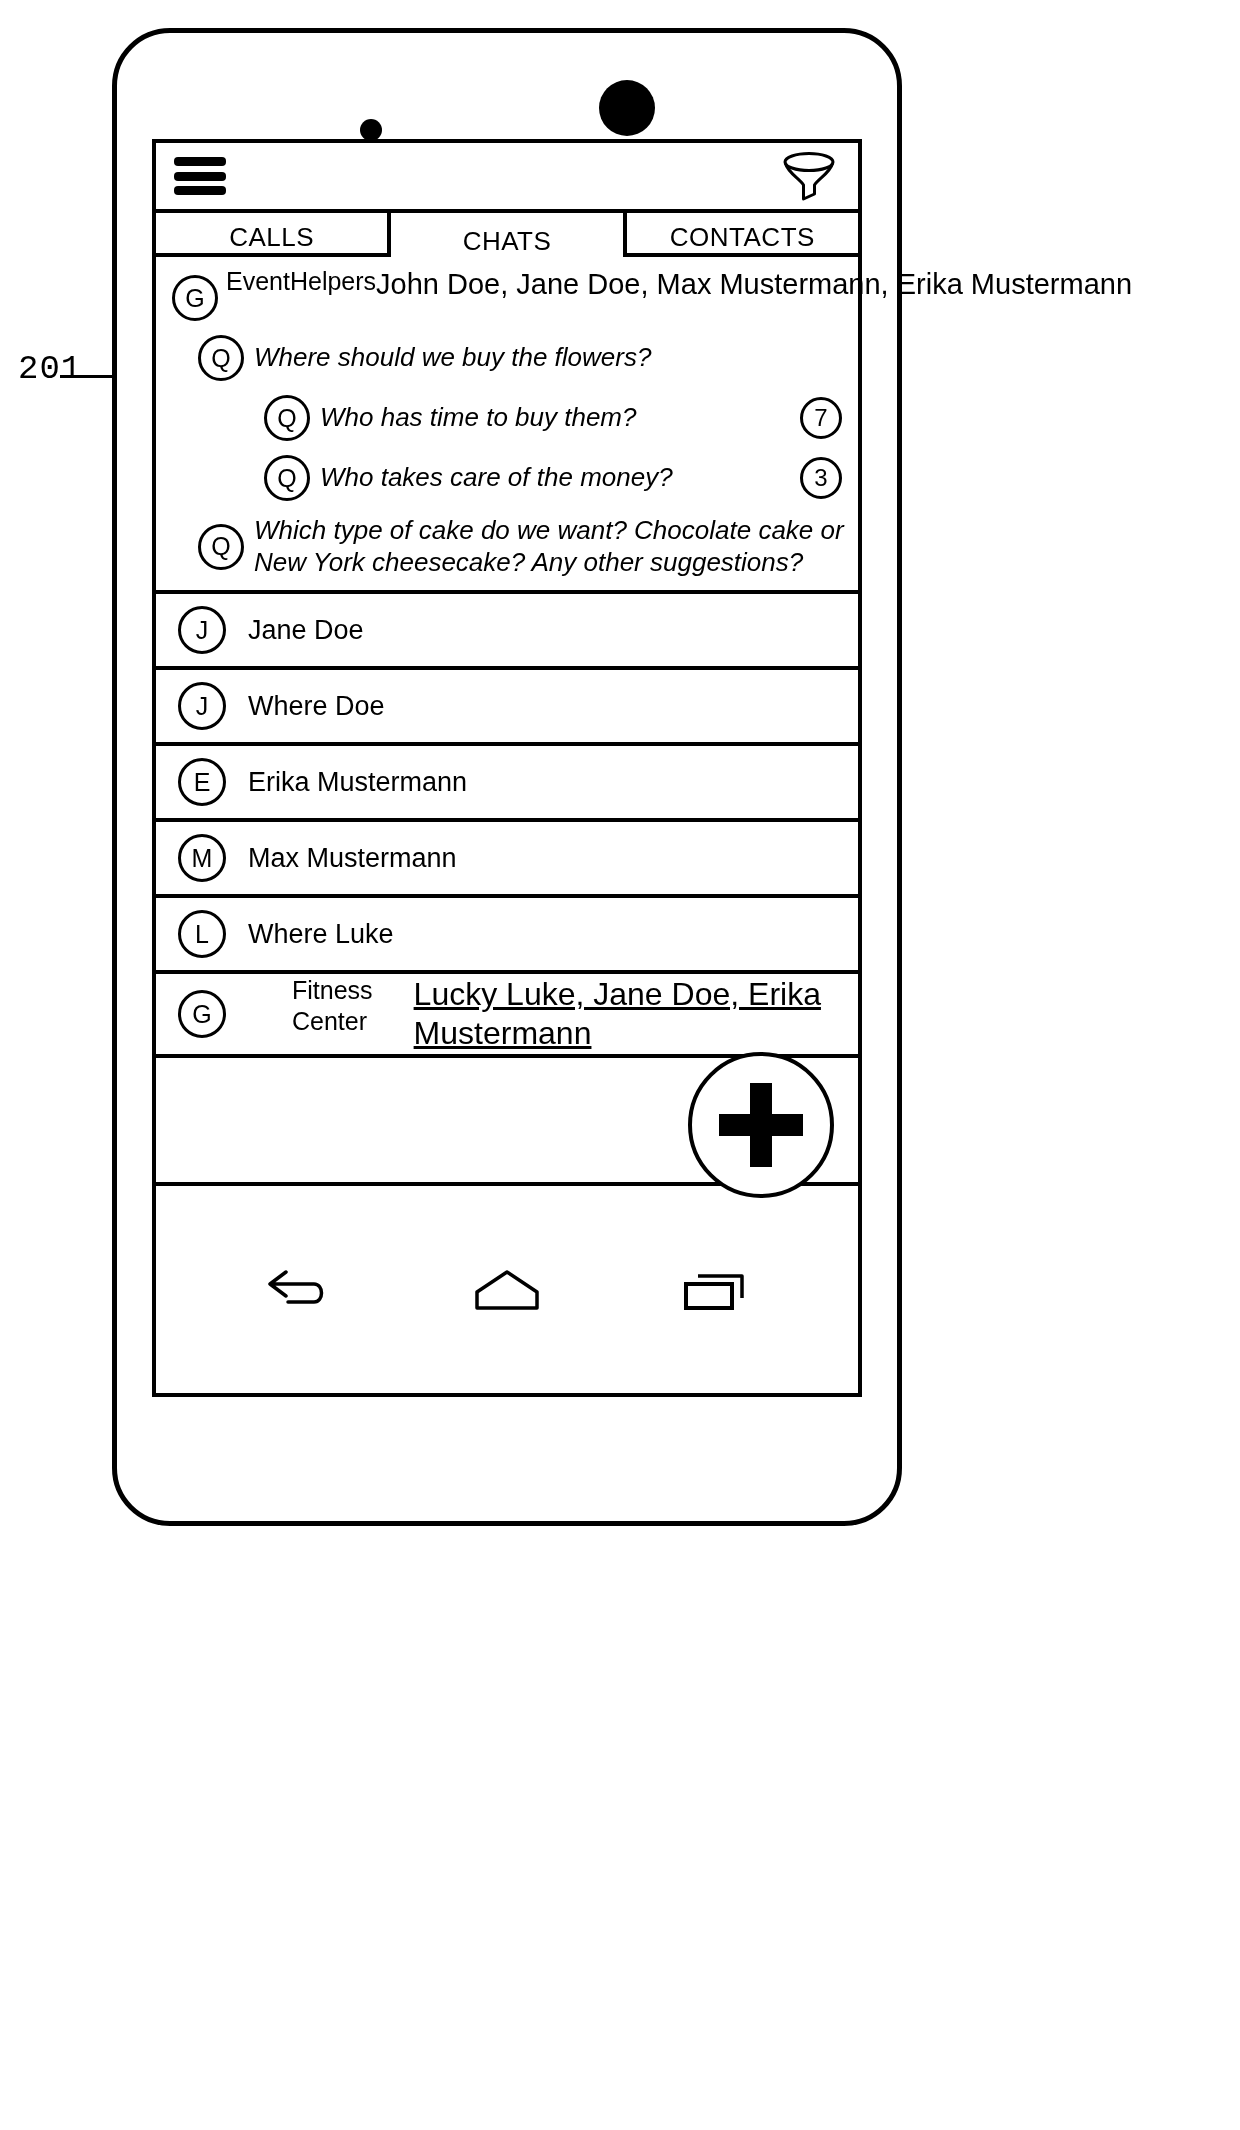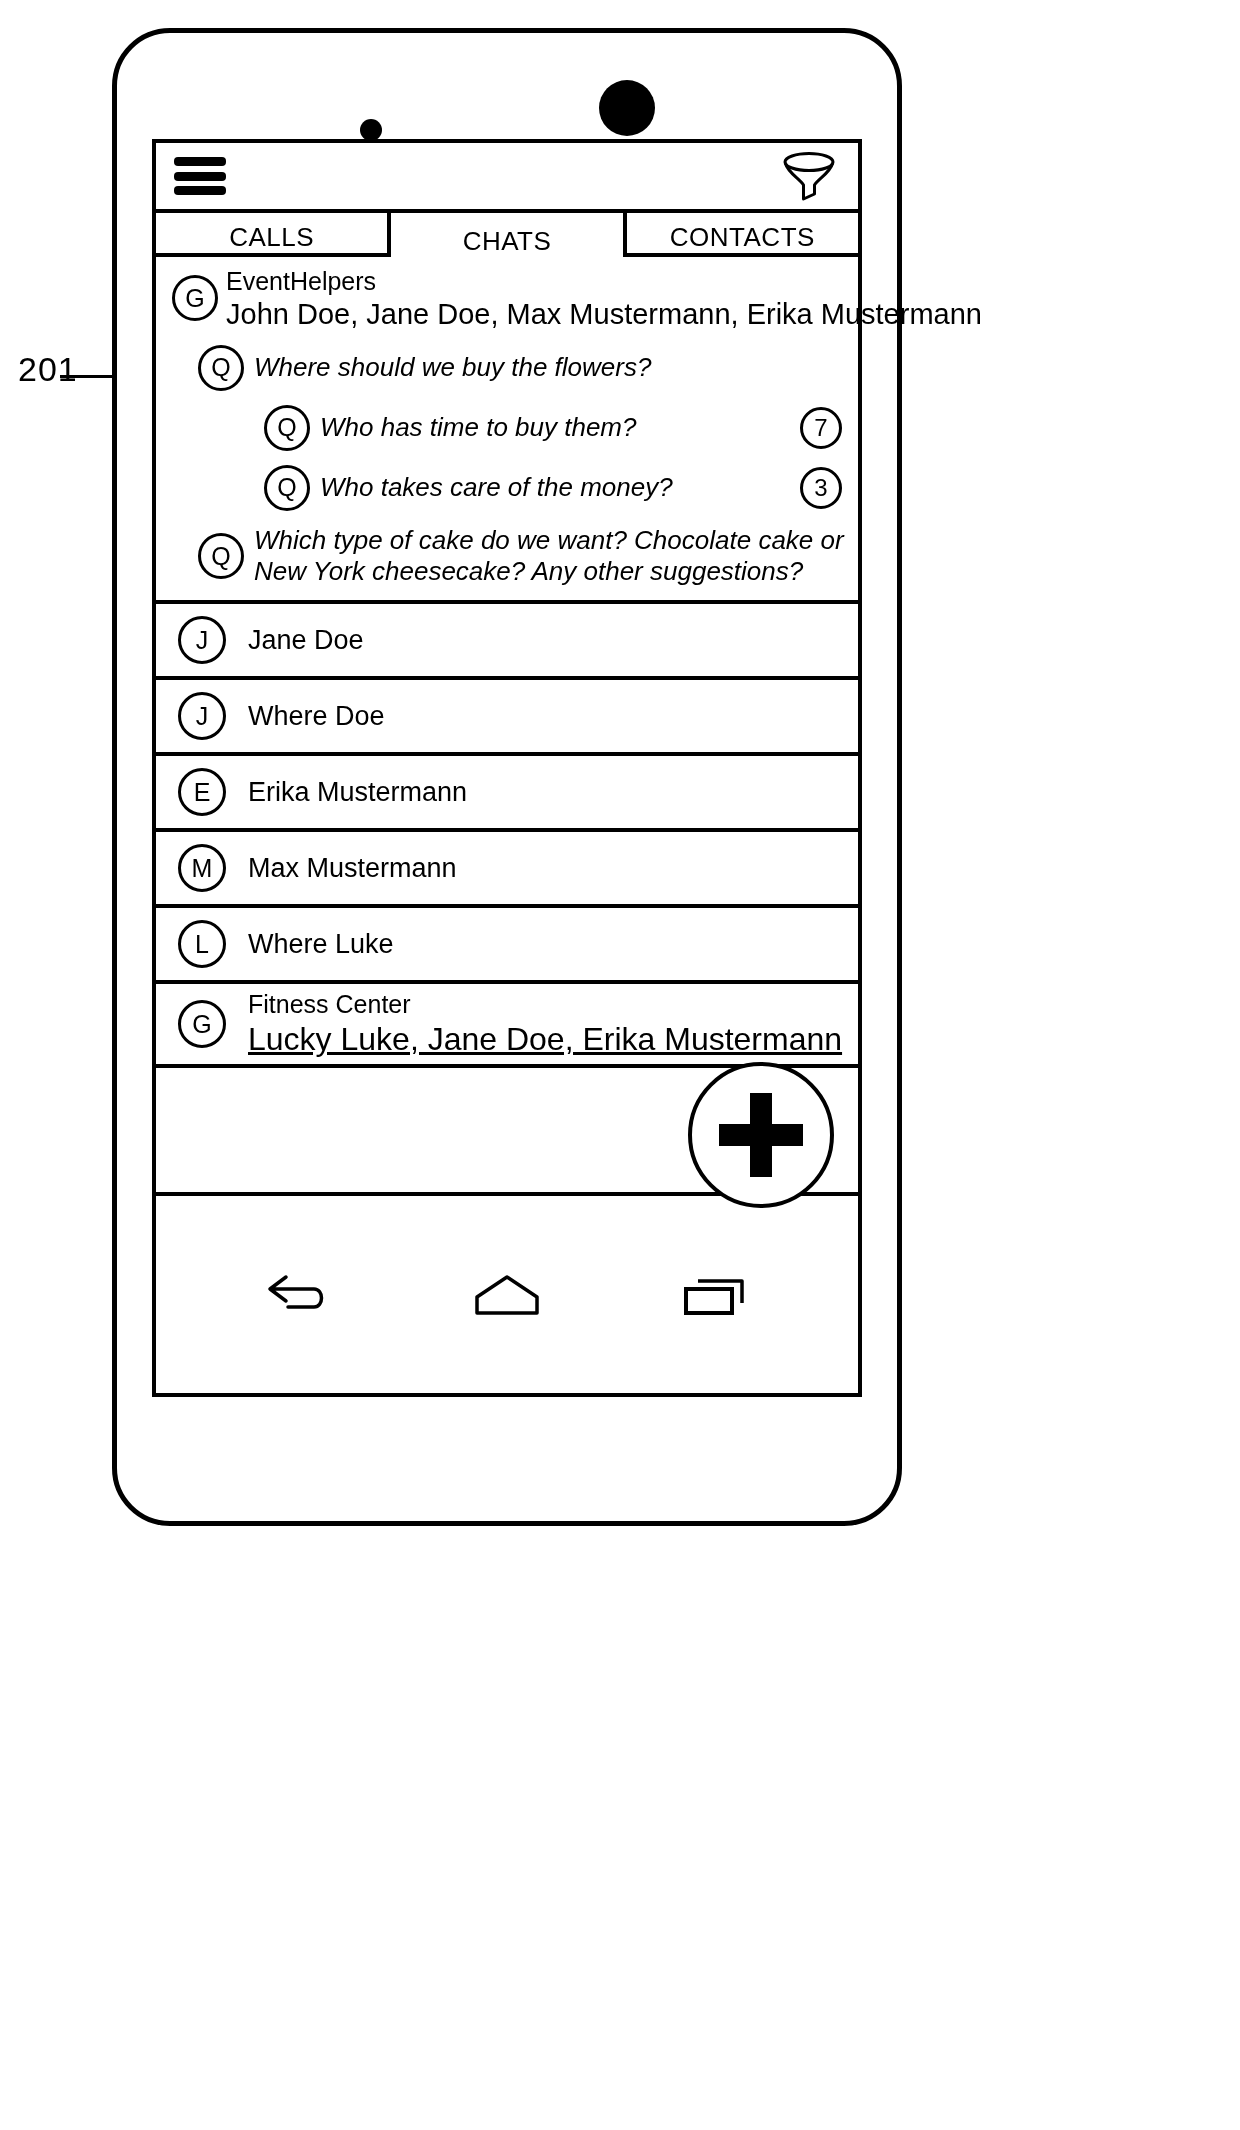--- a/index.html
+++ b/index.html
@@ -3,21 +3,21 @@
 <meta charset="utf-8">
 <style>
   html,body{margin:0;padding:0;background:#fff;}
   body{width:1240px;height:2130px;position:relative;overflow:hidden;
        font-family:"Liberation Sans","DejaVu Sans",sans-serif;color:#000;}
 
   #stage{position:absolute;left:0;top:0;width:1240px;height:2130px;}
 
   
   .ref-num{position:absolute;left:18px;top:350px;font-size:34px;letter-spacing:1px;
-           font-family:Liberation Sans, sans-serif;}
+           font-family:Liberation Mono, monospace;}
   .leader{position:absolute;left:60px;top:375px;width:186px;height:3px;background:#000;}
   .leader-head{position:absolute;left:232px;top:364px;width:0;height:0;
                border-top:13px solid transparent;border-bottom:13px solid transparent;
                border-left:22px solid #000;}
 
   
   .phone-body{position:absolute;left:112px;top:28px;width:780px;height:1488px;
               border:5px solid #000;border-radius:58px;background:#fff;}
   .sensor-dot{position:absolute;left:243px;top:86px;width:22px;height:22px;
               border-radius:50%;background:#000;}
@@ -48,21 +48,21 @@
   
   .card{border-bottom:4px solid #000;box-sizing:border-box;position:relative;}
 
   
   .thread{padding:10px 8px 12px 8px;}
   .thread-head{display:flex;align-items:flex-start;gap:8px;padding-left:8px;}
   .avatar{flex:0 0 auto;border:3px solid #000;border-radius:50%;
           display:flex;align-items:center;justify-content:center;
           font-size:25px;line-height:1;box-sizing:border-box;}
   .av-g{width:46px;height:46px;margin-top:8px;}
-  .thread-names{display:flex;flex-direction:column;}
+  .thread-names{display:flex;flex-direction:row;}
   .thread-title{font-size:25px;line-height:1.18;}
   .thread-sub{font-size:29px;line-height:1.18;white-space:nowrap;}
 
   .q-row{display:flex;align-items:center;gap:10px;margin-top:14px;position:relative;}
   .q-row.lvl0{padding-left:34px;}
   .q-row.lvl1{padding-left:100px;}
   .q-bubble{flex:0 0 auto;width:46px;height:46px;border:3px solid #000;border-radius:50%;
             display:flex;align-items:center;justify-content:center;font-size:25px;
             box-sizing:border-box;}
   .q-text{font-size:26px;line-height:1.2;flex:1 1 auto;font-style:italic;}
@@ -70,21 +70,21 @@
            display:flex;align-items:center;justify-content:center;font-size:24px;
            box-sizing:border-box;margin-right:8px;}
   .q-row.multi{align-items:center;}
   .q-row.multi .q-text{line-height:1.22;}
 
   
   .crow{display:flex;align-items:center;gap:22px;padding-left:22px;height:76px;}
   .crow .avatar{width:48px;height:48px;margin:0;font-size:25px;}
   .crow-name{font-size:27px;line-height:1.2;}
   .crow.group{height:84px;}
-  .crow.group .crow-lines{display:flex;flex-direction:column;}
+  .crow.group .crow-lines{display:flex;flex-direction:row;margin-left:44px;}
   .crow.group .crow-sub{font-size:32px;line-height:1.22;text-decoration:underline;}
   .crow.group .crow-name{font-size:25px;line-height:1.22;}
 
   
   .fabrow{height:128px;position:relative;}
   .fab{position:absolute;right:24px;top:-6px;width:138px;height:138px;
        border:4px solid #000;border-radius:50%;background:#fff;
        display:flex;align-items:center;justify-content:center;}
   .fab .plus-v{position:absolute;width:22px;height:84px;background:#000;}
   .fab .plus-h{position:absolute;width:84px;height:22px;background:#000;}

